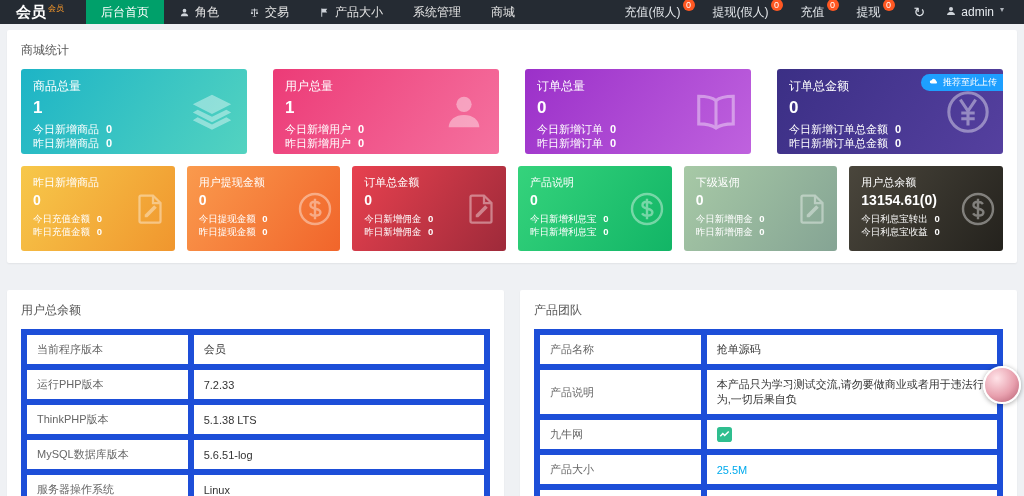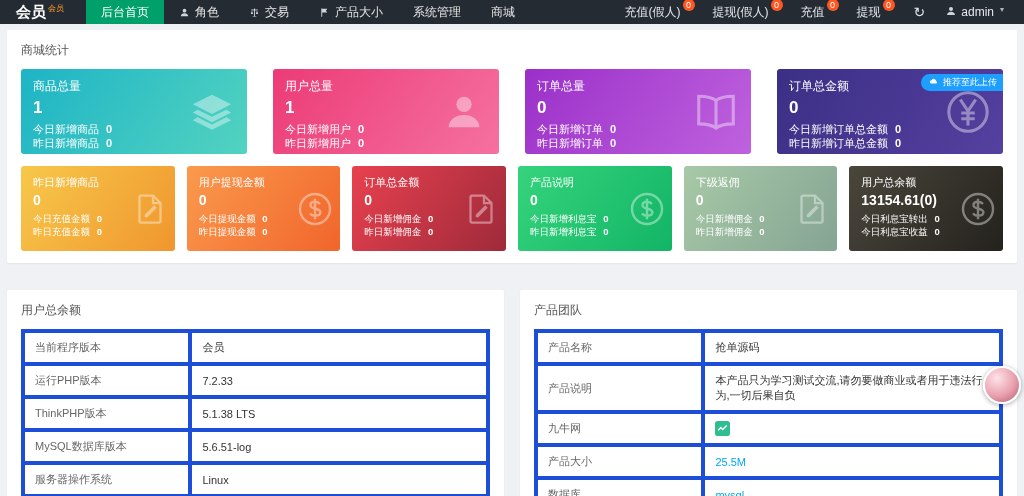--- a/index.html
+++ b/index.html
@@ -42,21 +42,21 @@
   .grid6 .c-line{font-size:9.5px;line-height:13px}
   .c-icon{position:absolute;right:12px;top:50%;transform:translateY(-50%);width:46px;height:46px;opacity:.4;color:#fff}
   .grid6 .c-icon{width:36px;height:36px;right:7px}
   .c-icon svg{width:100%;height:100%}
   .card-pill{position:absolute;top:5px;right:0;background:#1e9fff;border-radius:9px 0 0 9px;font-size:9px;padding:2px 6px 2px 6px;display:flex;align-items:flex-start;gap:3px;color:#fff;z-index:2}
   .card-pill svg{width:13px;height:10px;fill:#fff}
 
   
   .bottom{display:grid;grid-template-columns:1fr 1fr;gap:16px;margin-top:27px}
   table{width:100%;border-collapse:collapse;font-size:11px;color:#333}
-  td{border:4px solid #1d4ed8;padding:7px 10px;vertical-align:middle}
+  td{border:6px solid #1d4ed8;padding:7px 10px;vertical-align:middle}
   td.lbl{width:36%;color:#666}
   .link{color:#01aaed;text-decoration:none;cursor:pointer}
   .jn-ic svg{width:15px;height:15px;display:block}
 
   .avatar{position:fixed;right:3px;top:366px;width:38px;height:38px;border-radius:50%;
     background:radial-gradient(circle at 35% 30%,#ffe3e8 0%,#e8a0ae 55%,#b35a6e 100%);
     border:2px solid #fff;box-shadow:0 1px 5px rgba(0,0,0,.35);cursor:pointer}
 </style>
 </head>
 <body>

